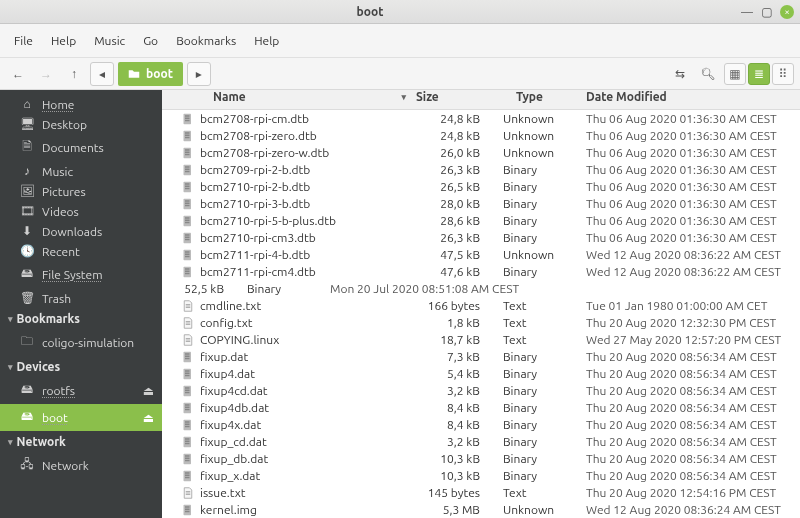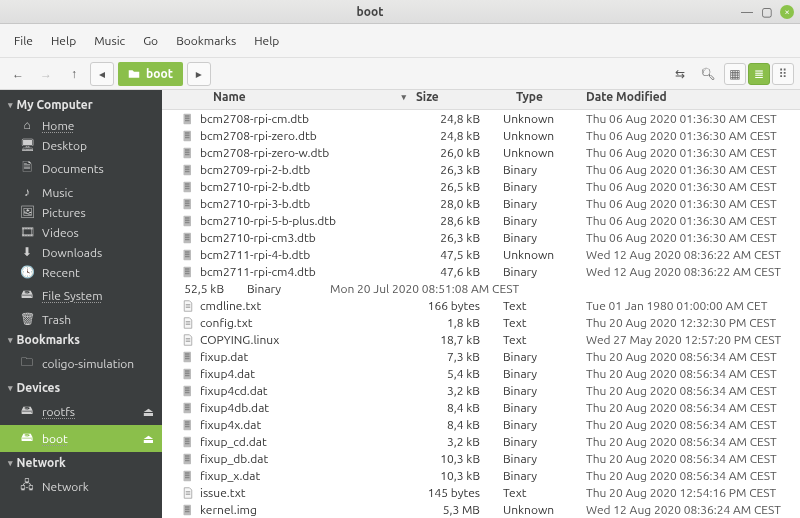--- a/index.html
+++ b/index.html
@@ -90,23 +90,20 @@
   <div class="viewswitch">
     <span class="viewbtn">▦</span>
     <span class="viewbtn active">≣</span>
     <span class="viewbtn">⠿</span>
   </div>
 </div>
 
 <div class="body">
 
   <div class="sidebar">
-    <div class="sidecat">
-        <span>My Computer</span>
-      </div>
     <div class="sideitem ul">
         <span class="sicon">⌂</span>
         <span class="slabel">Home</span>
       </div>
     <div class="sideitem">
         <span class="sicon">🖥︎</span>
         <span class="slabel">Desktop</span>
       </div>
     <div class="sideitem">
         <span class="sicon">🗎</span>

